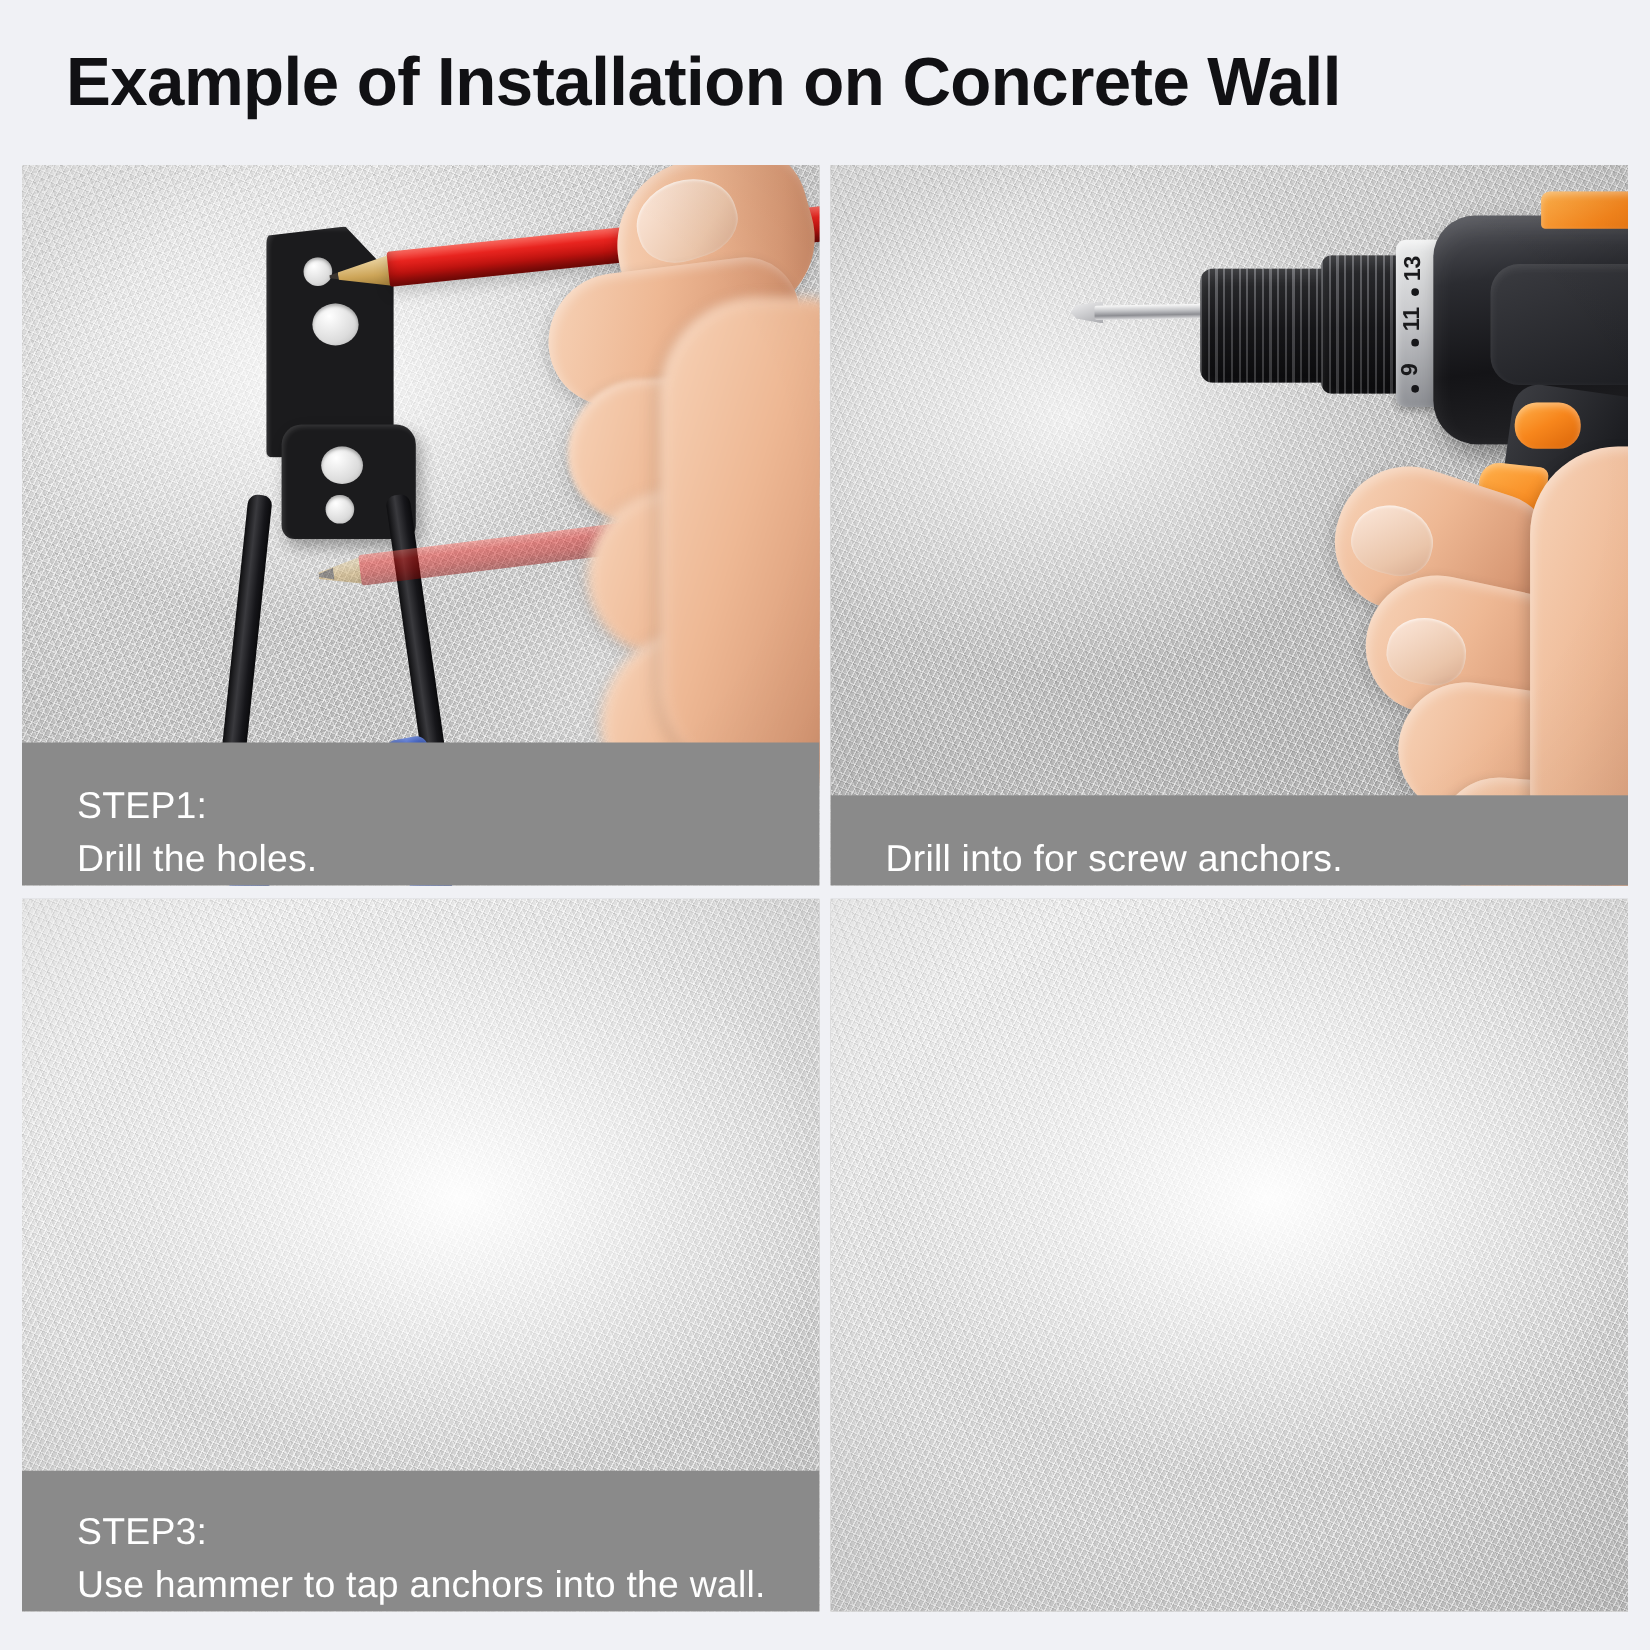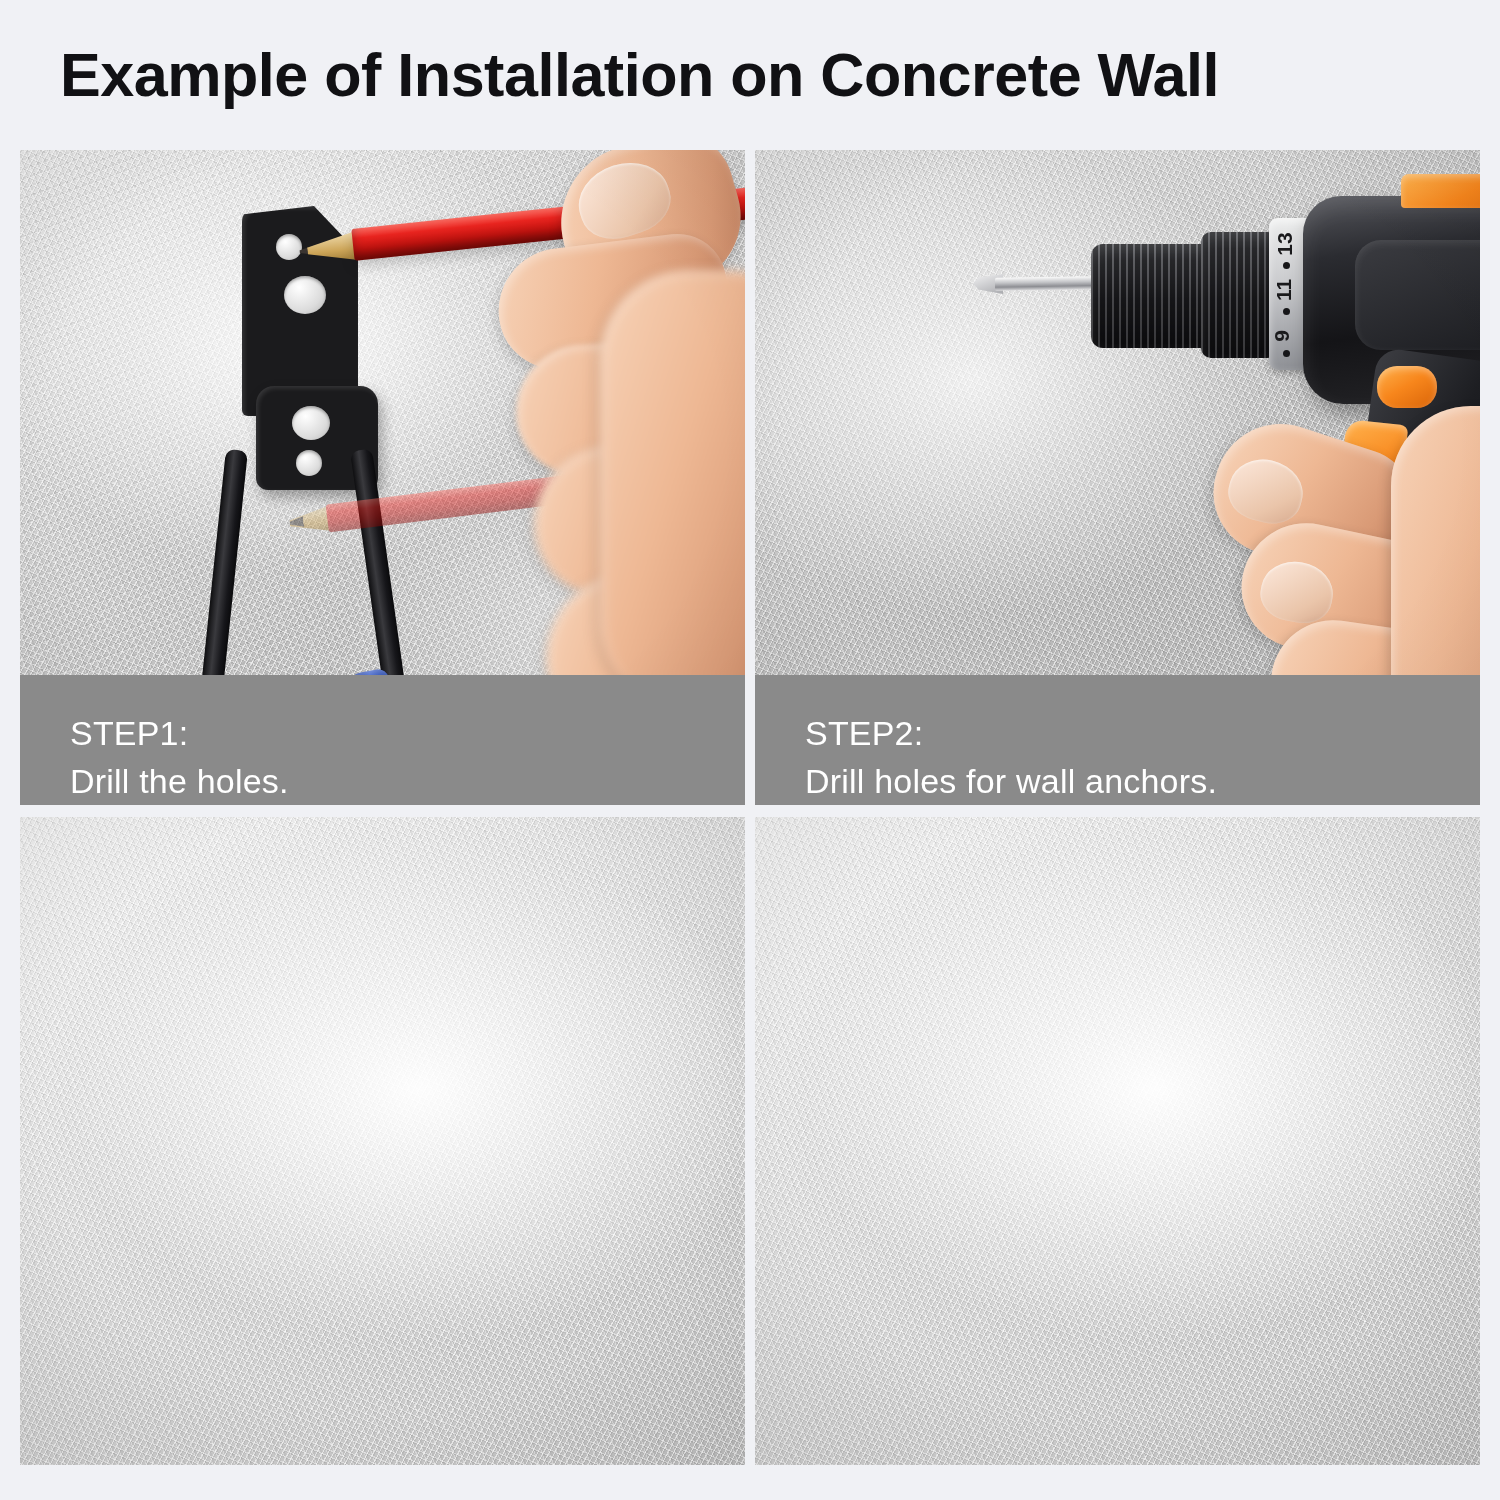--- a/index.html
+++ b/index.html
@@ -298,32 +298,35 @@
         <div class="nail2" style="left:6px; top:176px; width:72px; height:60px; transform:rotate(10deg);"></div>
         <div class="finger" style="left:16px; top:240px; width:206px; height:120px; border-radius:66px 52px 56px 62px; transform:rotate(8deg);"></div>
         <div class="finger" style="left:52px; top:324px; width:186px; height:110px; border-radius:60px 48px 52px 58px; transform:rotate(5deg);"></div>
         <div class="finger" style="left:136px; top:20px; width:180px; height:400px; border-radius:80px 40px 60px 86px;"></div>
       </div>
 
       <div class="vignette"></div>
     </div>
 
     <div class="caption">
-      <span class="ctitle">STEP2:</span>
-      <span class="cbody">Drill holes for wall anchors.</span>
+      <span class="cbody">Drill into for screw anchors.</span>
     </div>
   </div>
 
   <div class="panel">
     <div class="photo">
       <div class="wall bright"></div>
 
       <div class="vignette"></div>
     </div>
 
+    <div class="caption cap-tall">
+      <span class="ctitle">STEP3:</span>
+      <span class="cbody">Use hammer to tap anchors into the wall.</span>
+    </div>
   </div>
 
   <div class="panel">
     <div class="photo">
       <div class="wall bright"></div>
 
       <div class="vignette"></div>
     </div>
 
   </div>

